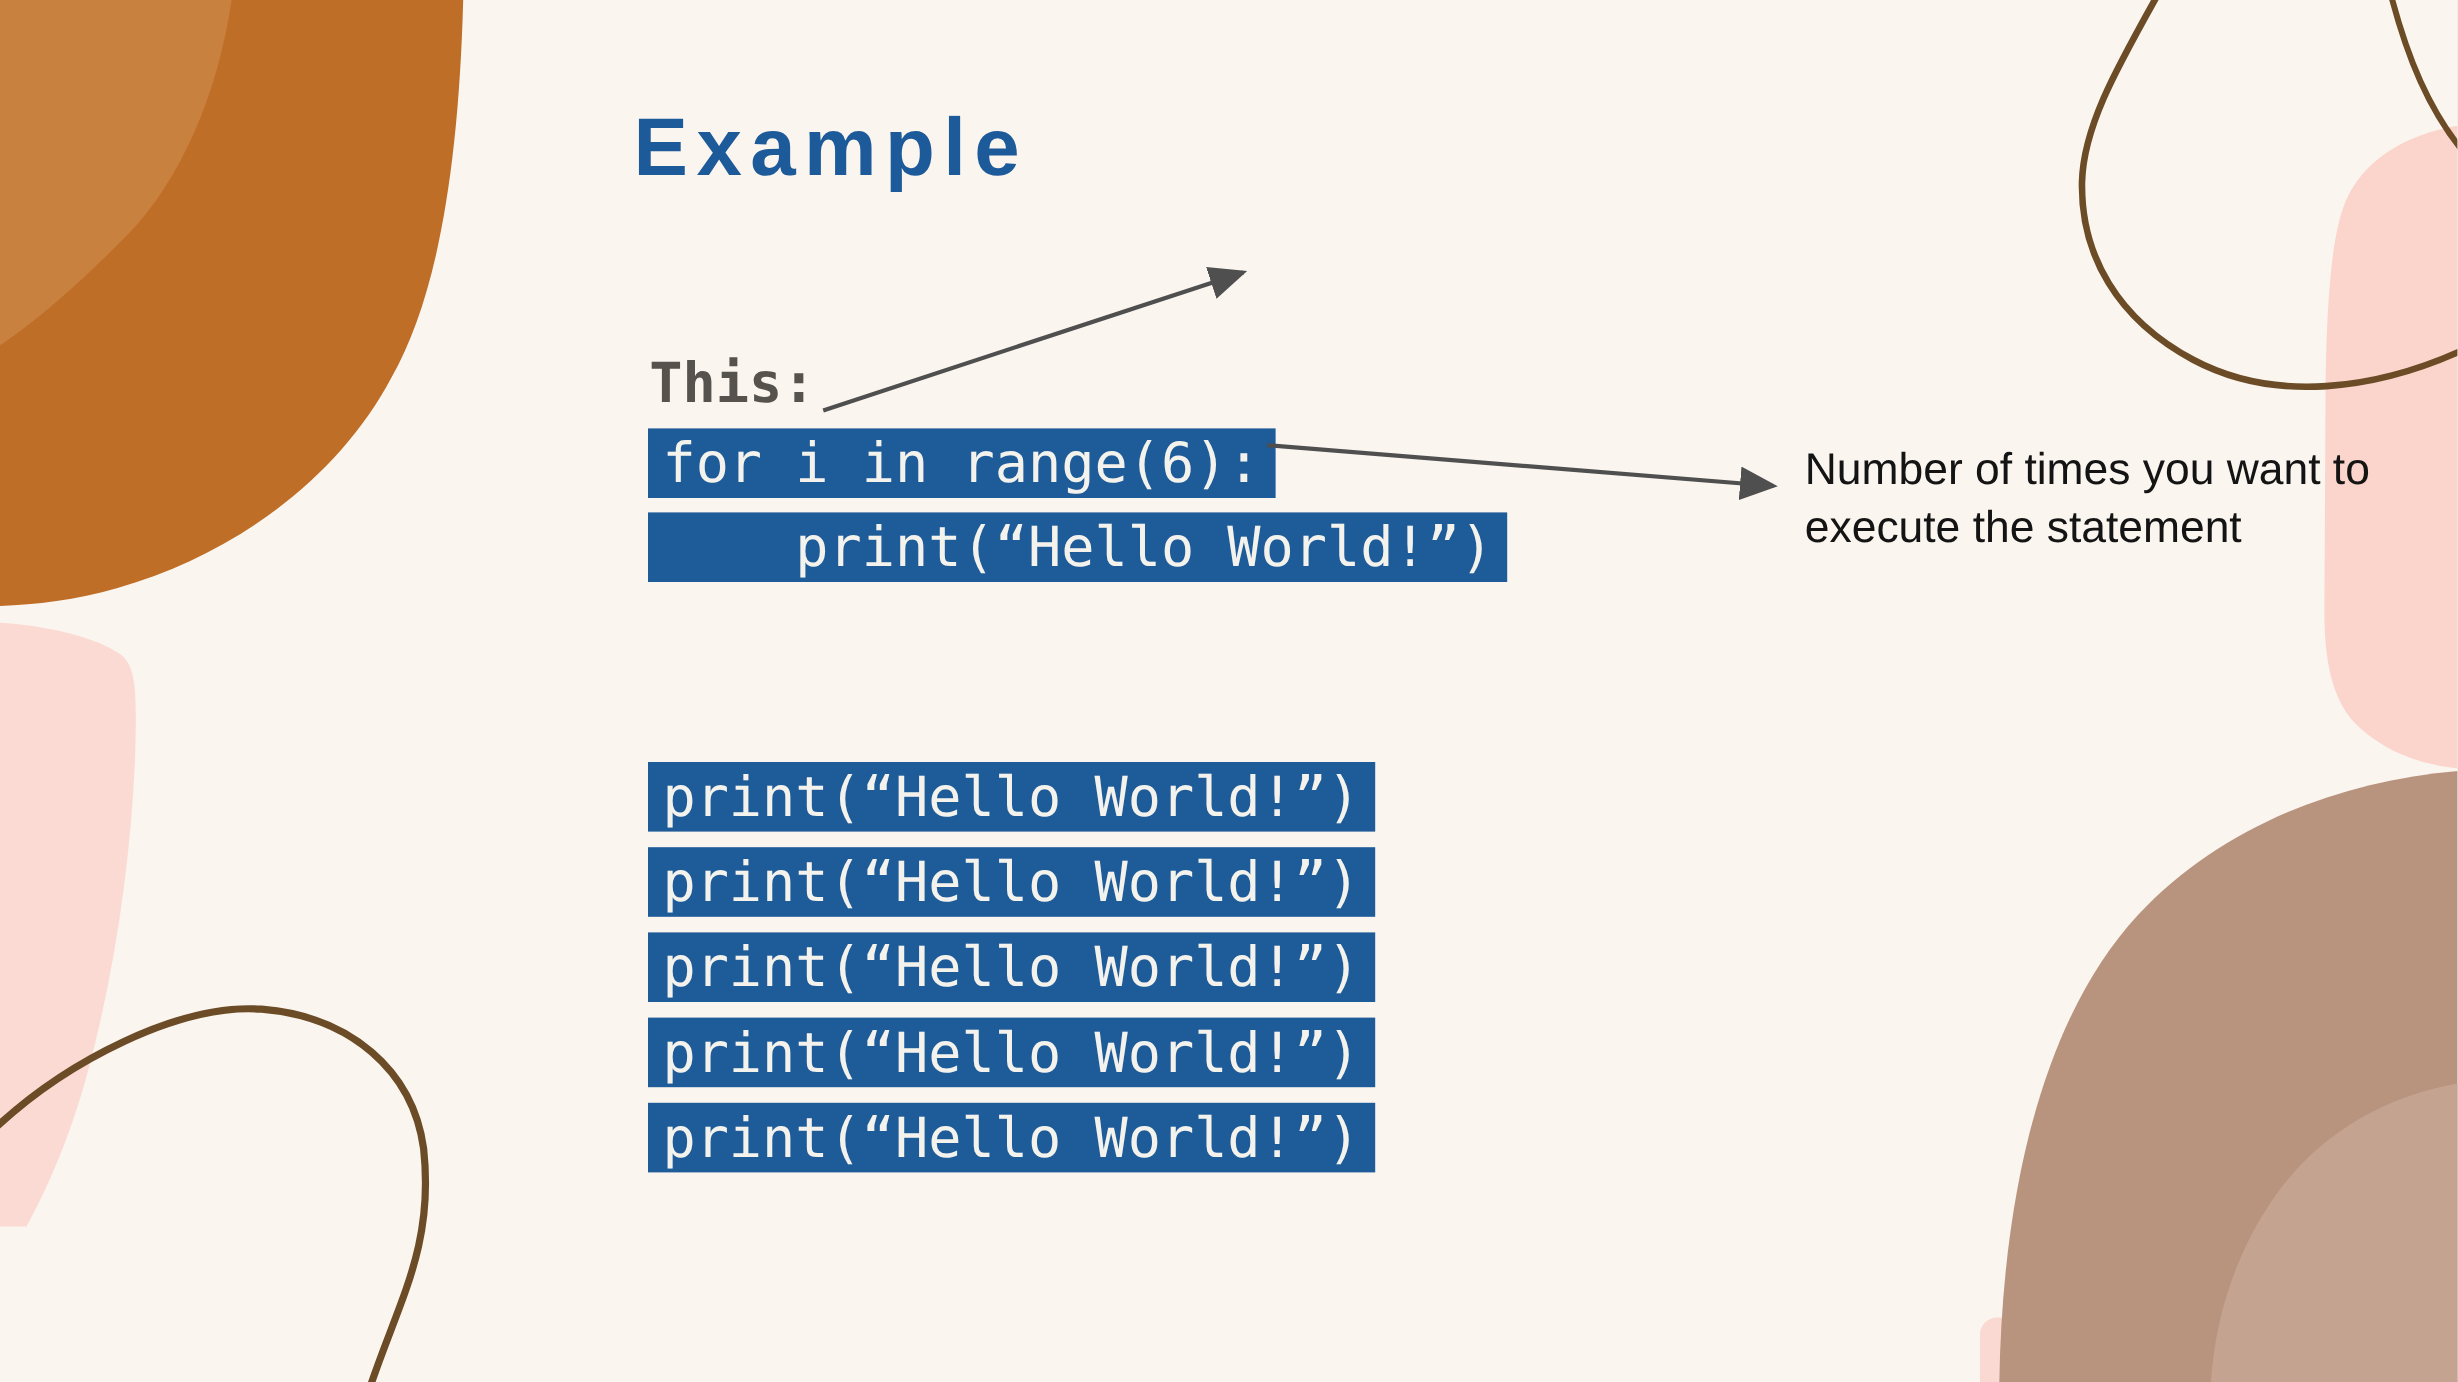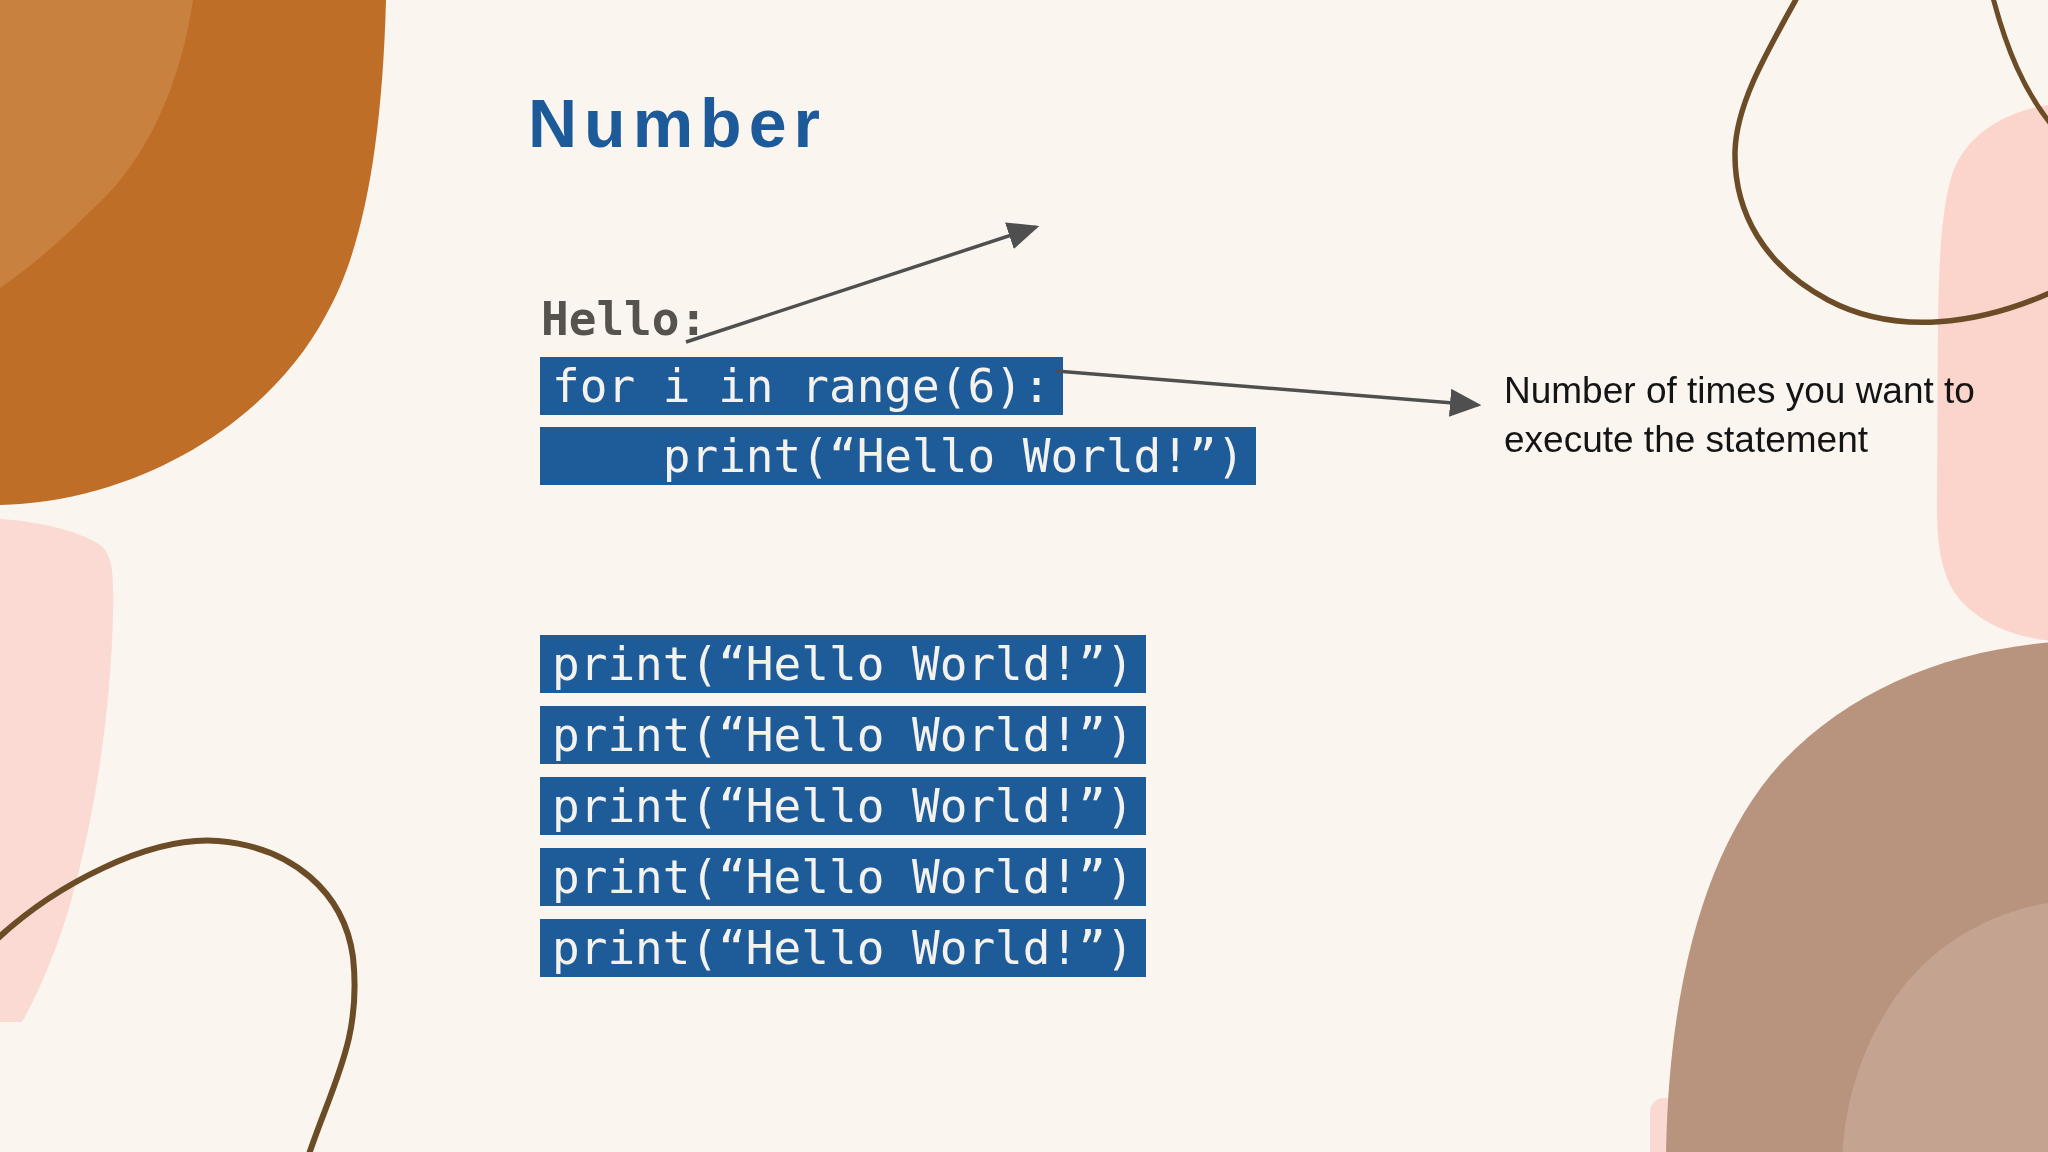--- a/index.html
+++ b/index.html
@@ -57,25 +57,25 @@
     <path fill="#fbdad3" d="M 0,519 C 35,521 78,530 100,545 C 112,554 114,570 113,615 C 111,700 98,800 74,890 C 60,943 40,990 22,1022 L 0,1022 Z"></path>
     <path fill="#fbd4cb" d="M 2054,104 C 2008,110 1968,132 1953,172 C 1943,200 1939,250 1938,320 L 1937,510 C 1937,552 1944,586 1966,606 C 1990,628 2020,638 2054,641 Z"></path>
     <rect fill="#fbd9d3" x="1650" y="1098" width="72" height="70" rx="14"></rect>
     <path fill="#b8937e" d="M 2054,642 C 1950,650 1852,688 1782,762 C 1706,844 1668,985 1666,1158 L 2054,1158 Z"></path>
     <path fill="#c4a491" d="M 2054,902 C 1988,912 1932,945 1895,998 C 1862,1046 1845,1100 1842,1158 L 2054,1158 Z"></path>
     <path fill="none" stroke="#6b4c27" stroke-width="6" stroke-linecap="round" d="M -6,942 C 55,884 150,836 218,841 C 292,847 344,892 353,957 C 362,1040 332,1084 307,1160"></path>
     <path fill="none" stroke="#6b4c27" stroke-width="5.5" stroke-linecap="round" d="M 1799,-6 C 1765,55 1736,105 1735,152 C 1734,212 1764,266 1828,300 C 1896,336 1980,325 2054,291"></path>
     <path fill="none" stroke="#6b4c27" stroke-width="5" stroke-linecap="round" d="M 1992,-6 C 2006,48 2024,92 2054,128"></path>
   </svg>
 
-  <div class="title">Number</div>
+  <div class="title">Example</div>
 
   <div class="note note-2">Number of times you want to execute the statement</div>
 
-  <div class="mono-label code-label">Hello:</div>
+  <div class="mono-label code-label">This:</div>
   <div class="code-block">
     <div class="code-line">for i in range(6):</div>
     <div class="code-line">    print(“Hello World!”)</div>
   </div>
 
   <div class="output-block">
     <div class="code-line">print(“Hello World!”)</div>
     <div class="code-line">print(“Hello World!”)</div>
     <div class="code-line">print(“Hello World!”)</div>
     <div class="code-line">print(“Hello World!”)</div>

